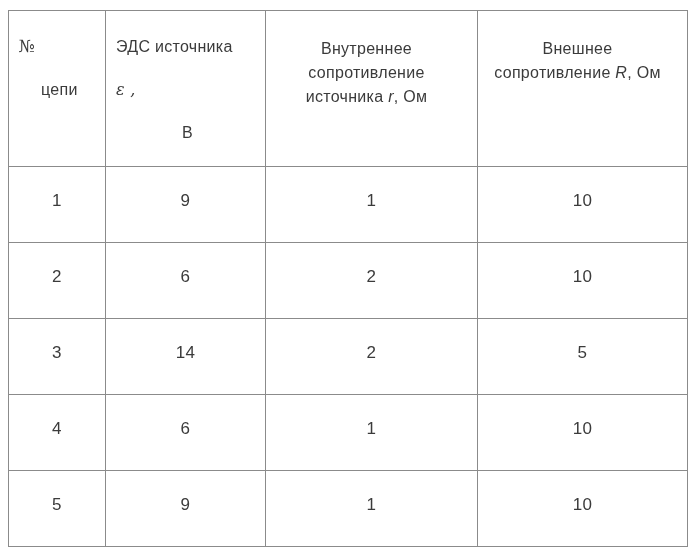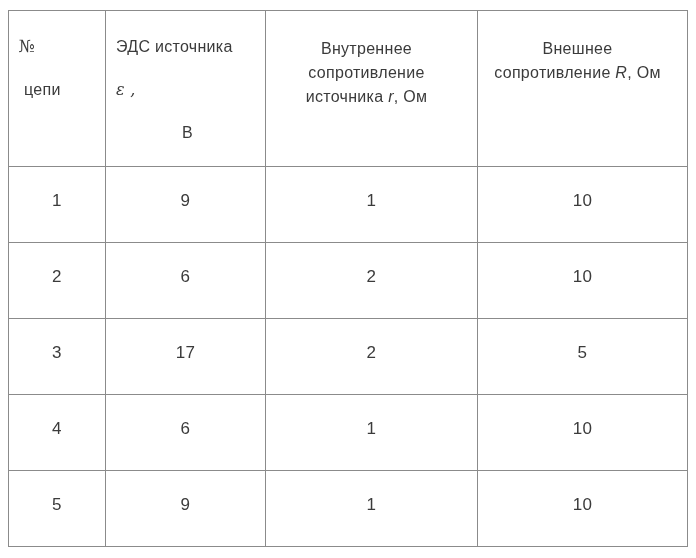--- a/index.html
+++ b/index.html
@@ -58,21 +58,21 @@
     white-space: nowrap;
   }
   .h-wrap div {
     line-height: 24px;
   }
   .numero {
     font-family: "DejaVu Serif", serif;
     font-size: 17px;
   }
   .indent {
-    margin-left: 5px;
+    margin-left: 22px;
   }
   .epsilon {
     font-family: "DejaVu Serif", serif;
     font-style: italic;
     font-size: 16px;
   }
   .unit-center {
     text-align: center;
     margin-left: 0;
   }
@@ -128,21 +128,21 @@
           <td>10</td>
         </tr>
         <tr>
           <td>2</td>
           <td>6</td>
           <td>2</td>
           <td>10</td>
         </tr>
         <tr>
           <td>3</td>
-          <td>17</td>
+          <td>14</td>
           <td>2</td>
           <td>5</td>
         </tr>
         <tr>
           <td>4</td>
           <td>6</td>
           <td>1</td>
           <td>10</td>
         </tr>
         <tr>

